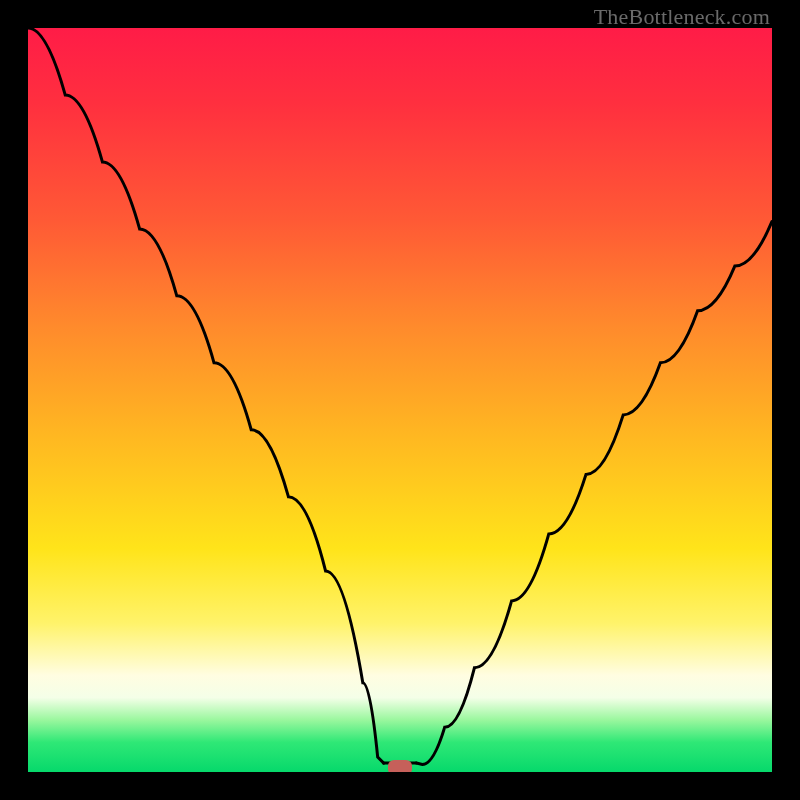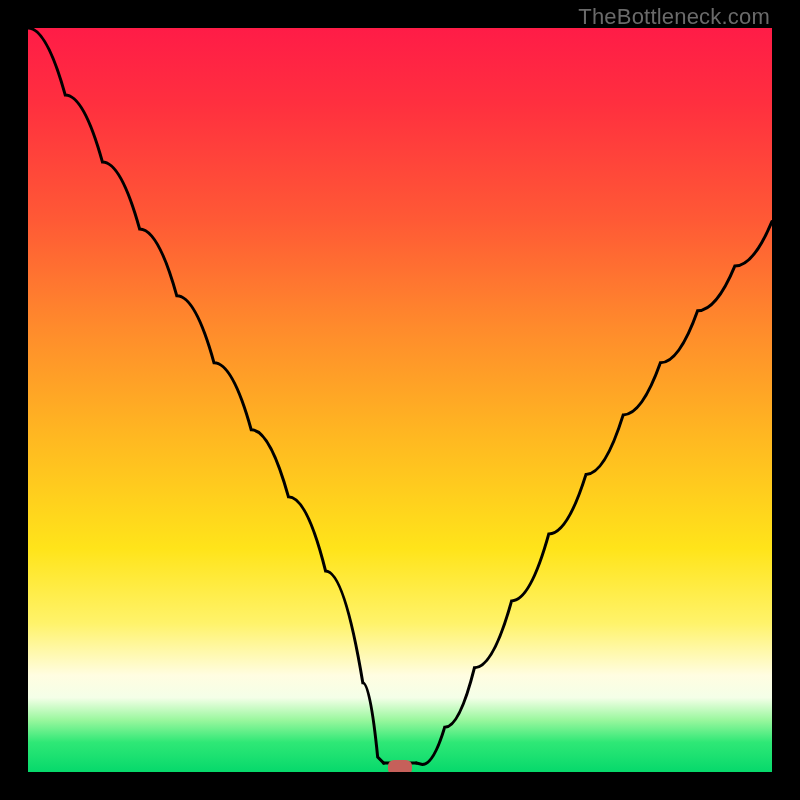--- a/index.html
+++ b/index.html
@@ -9,20 +9,21 @@
     height: 800px;
     background: #000;
     overflow: hidden;
     font-family: Arial, Helvetica, sans-serif;
   }
   .frame {
     position: relative;
     width: 800px;
     height: 676px;
     background: #000;
+    font-family: Liberation Serif, serif;
   }
   .plot-area {
     position: absolute;
     left: 28px;
     top: 28px;
     width: 744px;
     height: 744px;
     
     background: linear-gradient(
       to bottom,

